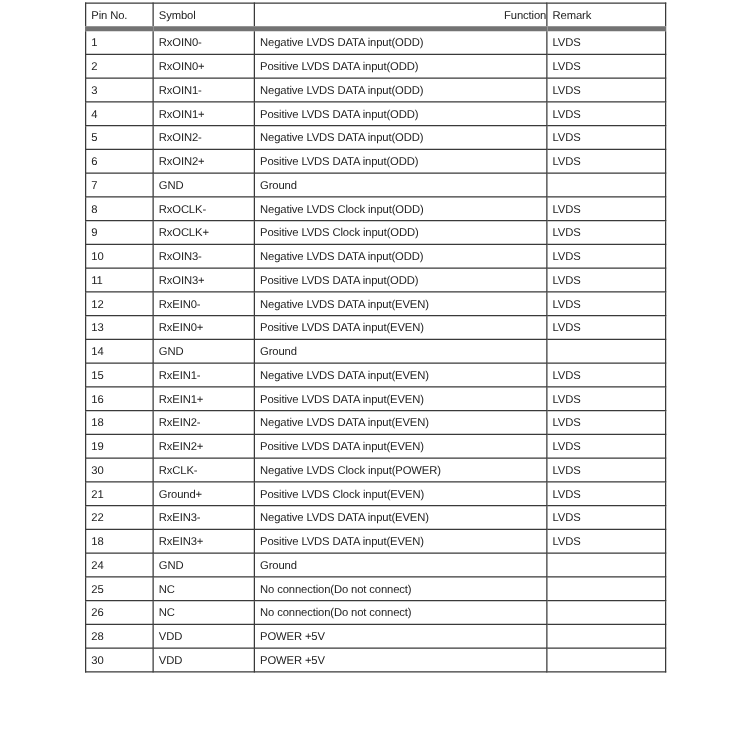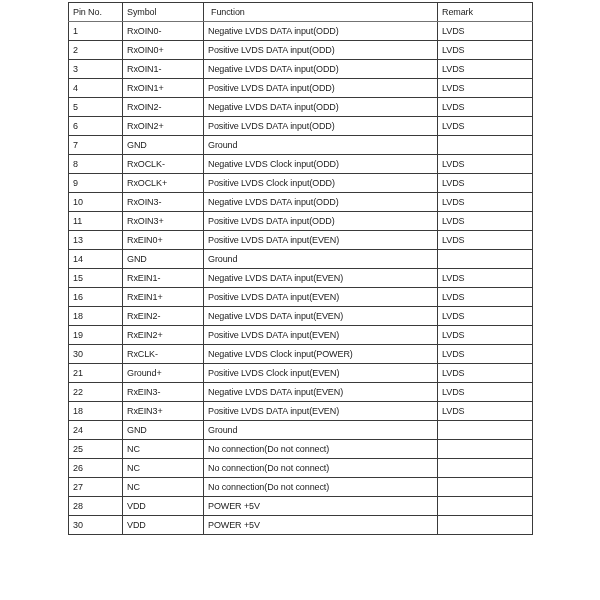--- a/index.html
+++ b/index.html
@@ -29,23 +29,23 @@
       border: 1px solid #3a3a3a;
       height: 18px;
       padding: 0 0 0 4px;
       text-align: left;
       font-weight: normal;
       vertical-align: middle;
       white-space: nowrap;
       overflow: hidden;
     }
     .pin-table th {
-      border-bottom: 1px solid #737373;
-    }
-    .pin-table th.col-function { padding-left: 7px; }
+      border-bottom: 4px solid #737373;
+    }
+    .pin-table th.col-function { padding-left: 7px; text-align: right; }
     col.c-pin { width: 54px; }
     col.c-sym { width: 81px; }
     col.c-func { width: 234px; }
     col.c-rem { width: 95px; }
   </style>
 </head>
 <body>
 
 <table class="pin-table">
   <colgroup>
@@ -123,20 +123,26 @@
         <td>Negative LVDS DATA input(ODD)</td>
         <td>LVDS</td>
       </tr>
       <tr>
         <td>11</td>
         <td>RxOIN3+</td>
         <td>Positive LVDS DATA input(ODD)</td>
         <td>LVDS</td>
       </tr>
       <tr>
+        <td>12</td>
+        <td>RxEIN0-</td>
+        <td>Negative LVDS DATA input(EVEN)</td>
+        <td>LVDS</td>
+      </tr>
+      <tr>
         <td>13</td>
         <td>RxEIN0+</td>
         <td>Positive LVDS DATA input(EVEN)</td>
         <td>LVDS</td>
       </tr>
       <tr>
         <td>14</td>
         <td>GND</td>
         <td>Ground</td>
         <td></td>
@@ -196,26 +202,20 @@
         <td></td>
       </tr>
       <tr>
         <td>25</td>
         <td>NC</td>
         <td>No connection(Do not connect)</td>
         <td></td>
       </tr>
       <tr>
         <td>26</td>
-        <td>NC</td>
-        <td>No connection(Do not connect)</td>
-        <td></td>
-      </tr>
-      <tr>
-        <td>27</td>
         <td>NC</td>
         <td>No connection(Do not connect)</td>
         <td></td>
       </tr>
       <tr>
         <td>28</td>
         <td>VDD</td>
         <td>POWER +5V</td>
         <td></td>
       </tr>

